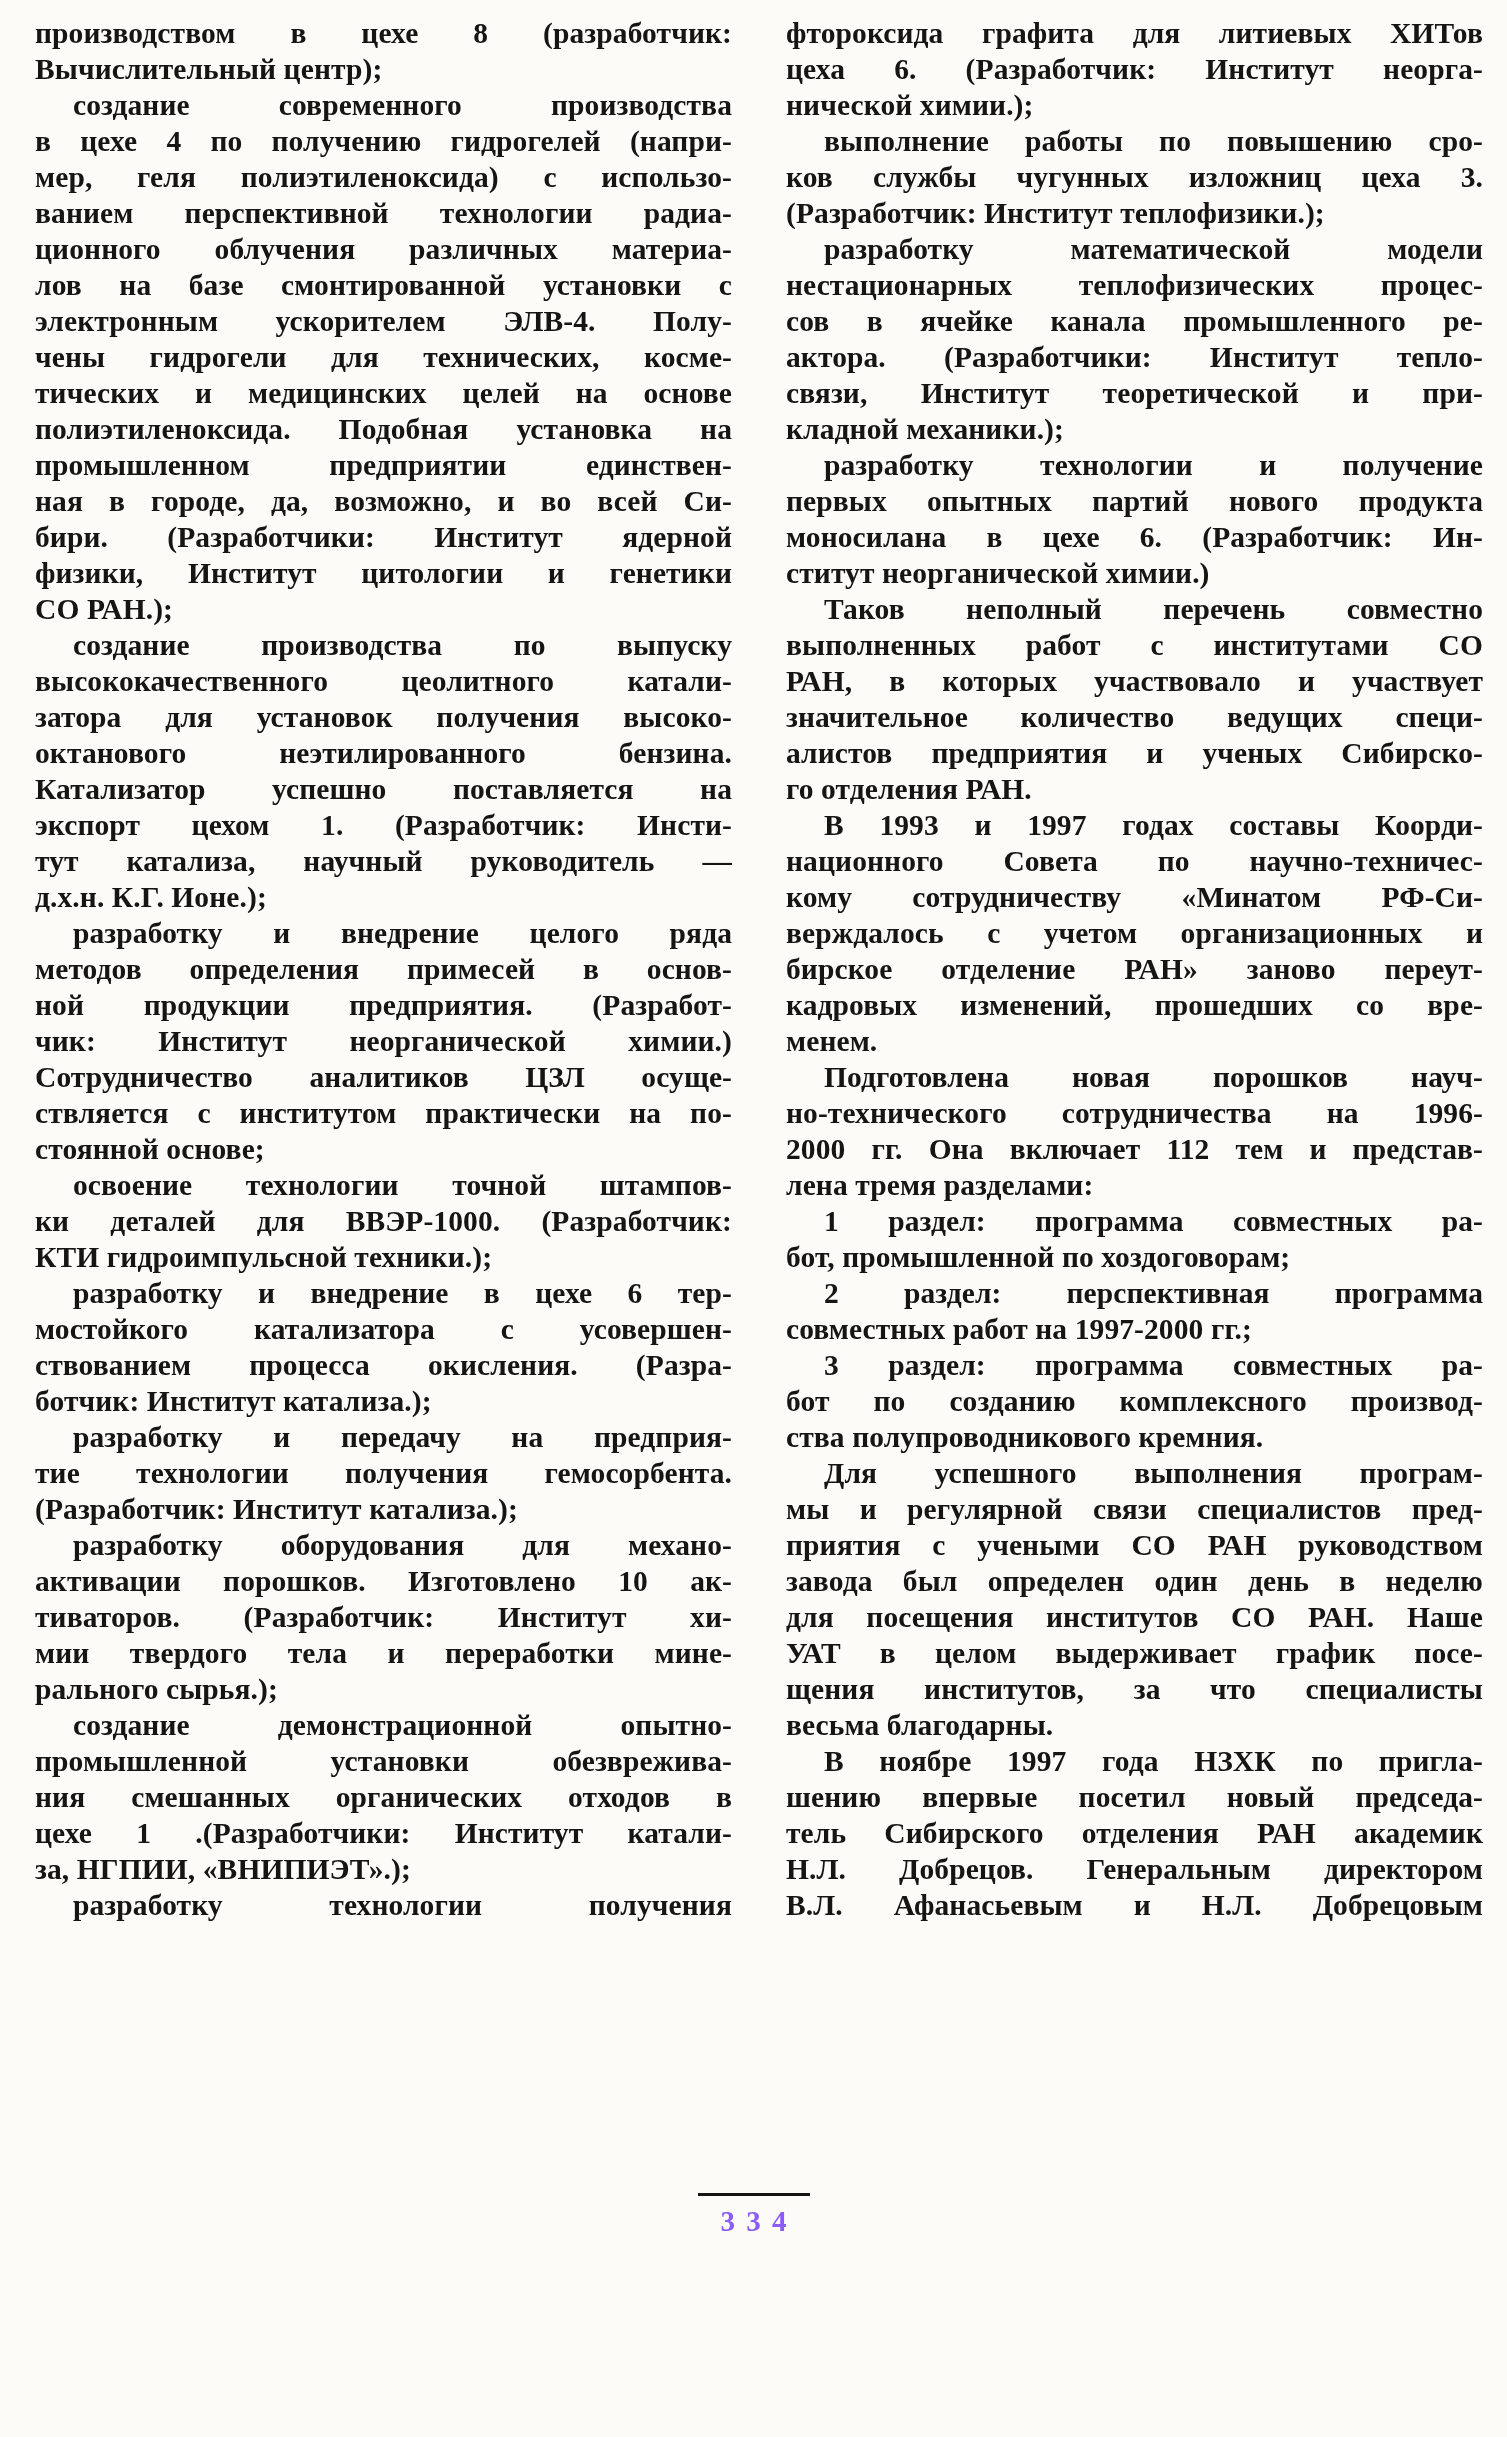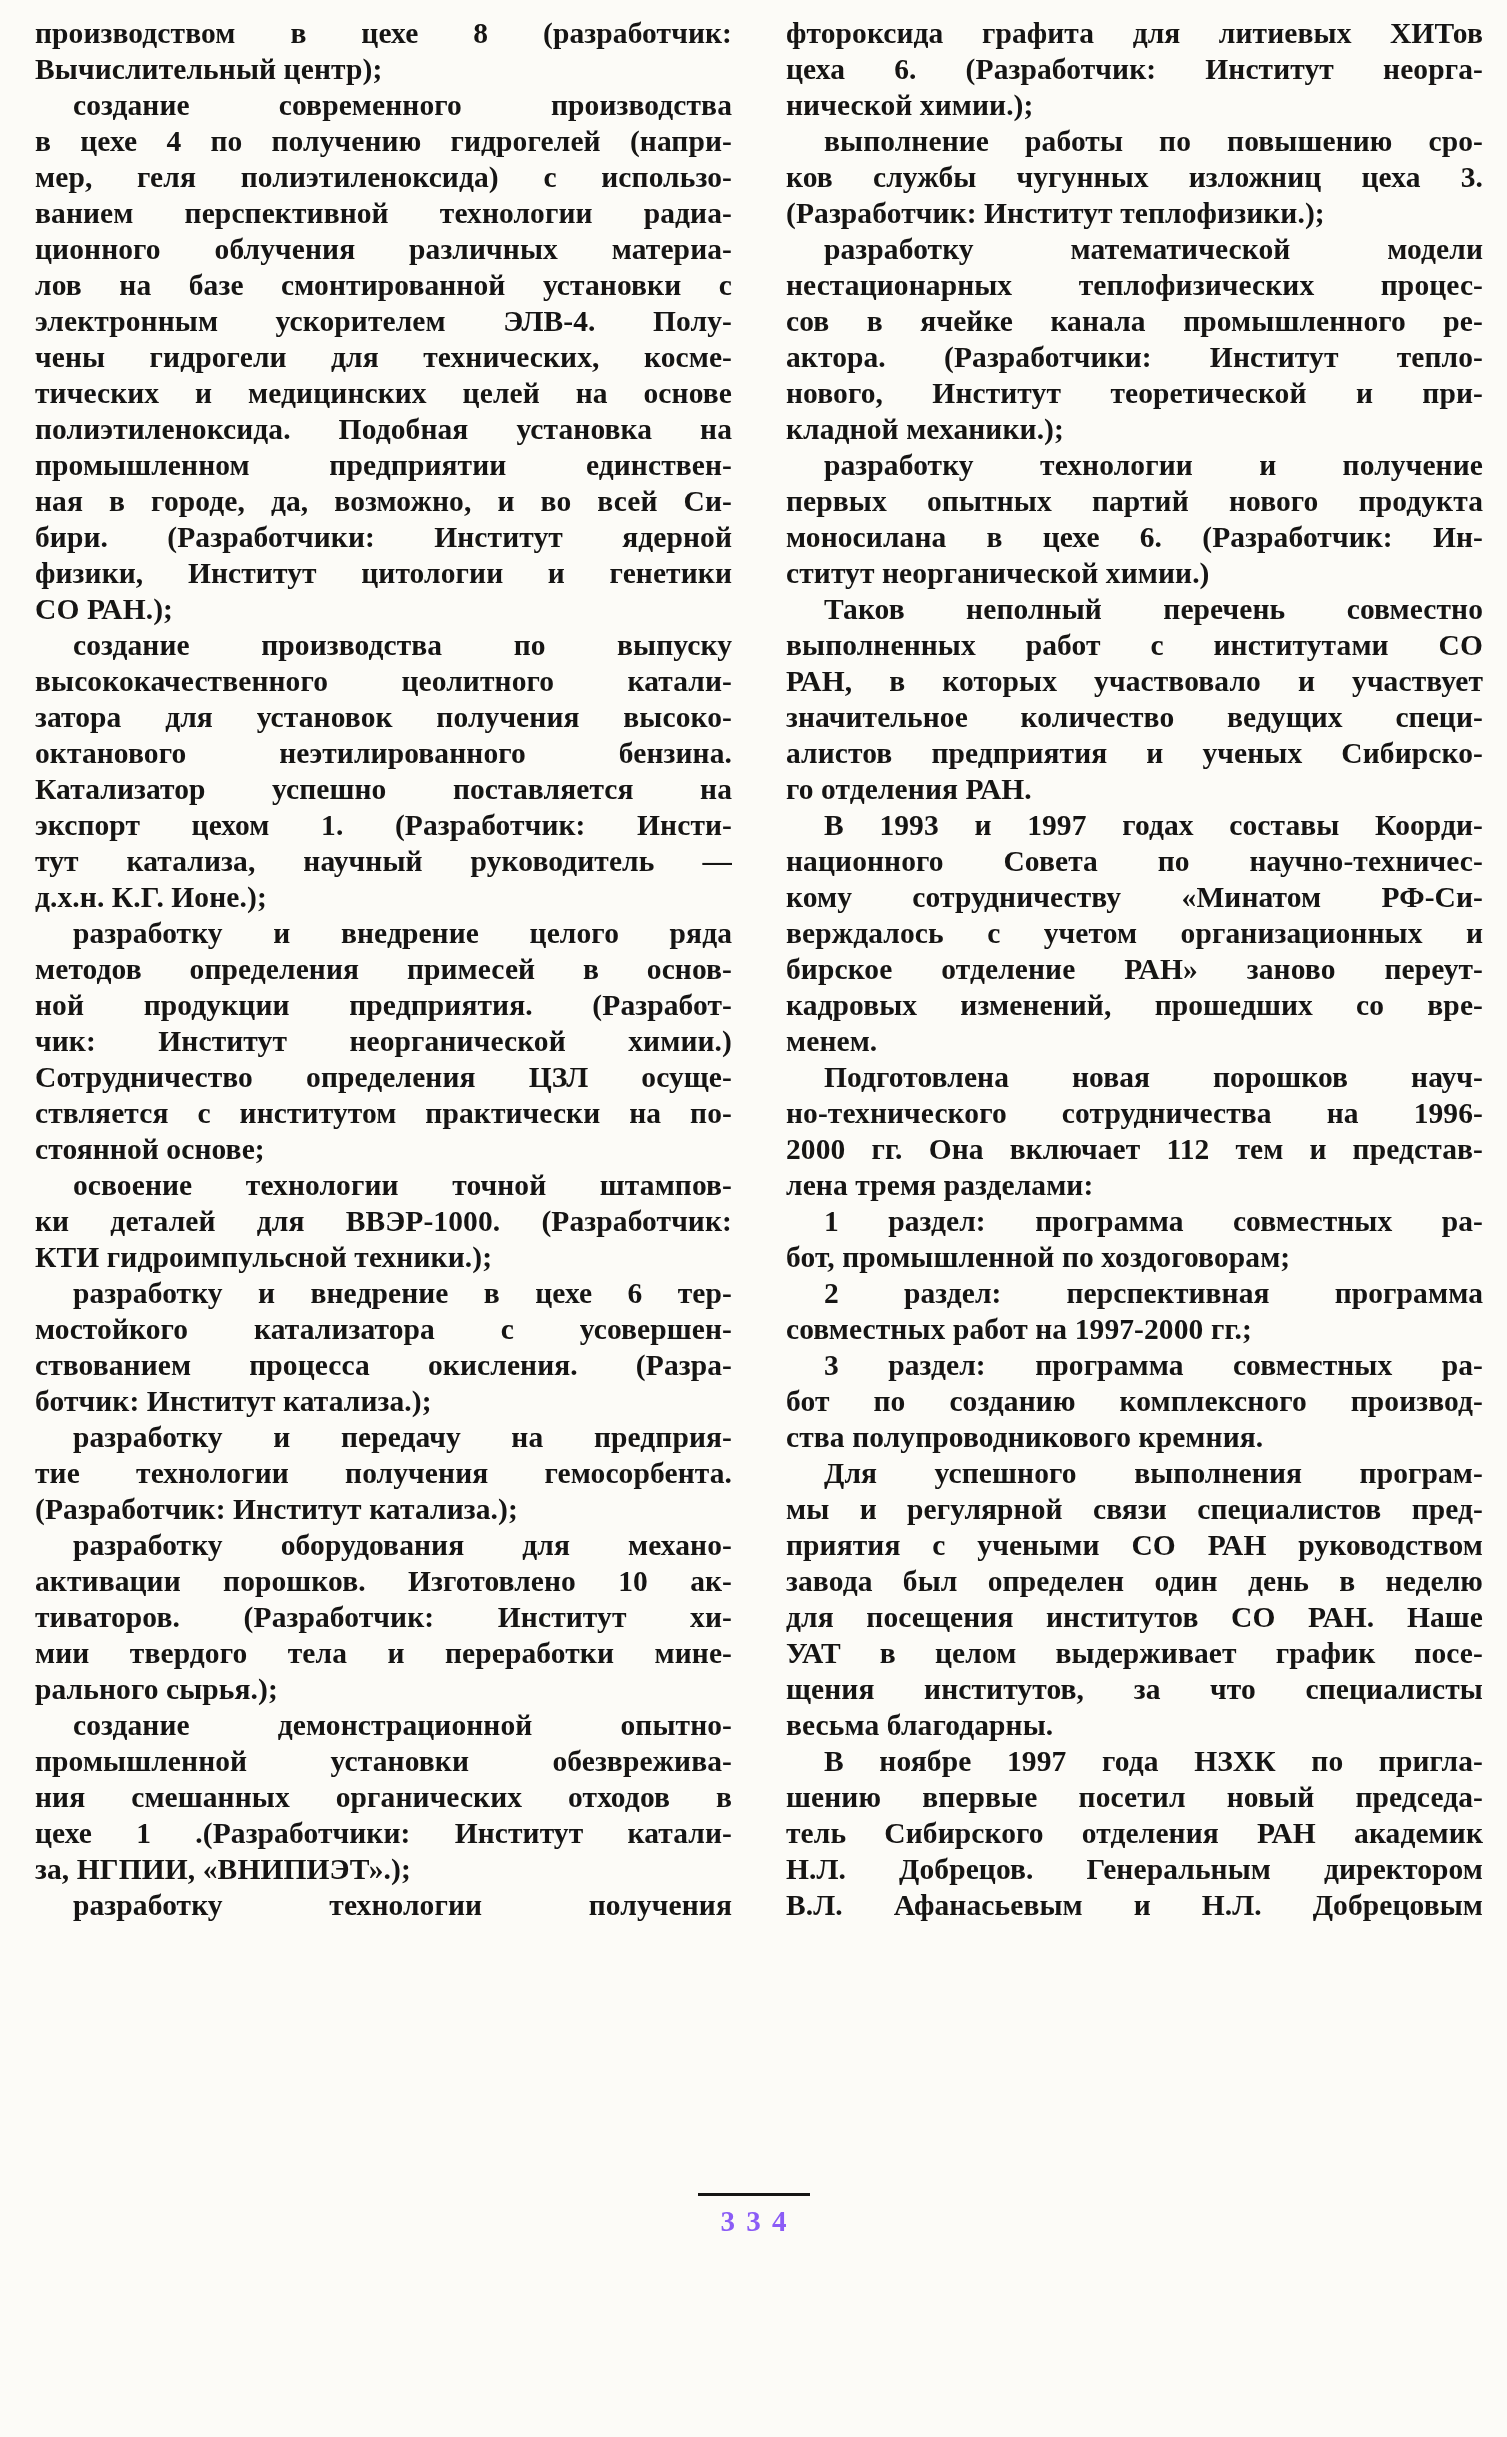--- a/index.html
+++ b/index.html
@@ -92,21 +92,21 @@
         <div class="line just">затора для установок получения высоко-</div>
         <div class="line just">октанового неэтилированного бензина.</div>
         <div class="line just">Катализатор успешно поставляется на</div>
         <div class="line just">экспорт цехом 1. (Разработчик: Инсти-</div>
         <div class="line just">тут катализа, научный руководитель —</div>
         <div class="line">д.х.н. К.Г. Ионе.);</div>
         <div class="line indent just">разработку и внедрение целого ряда</div>
         <div class="line just">методов определения примесей в основ-</div>
         <div class="line just">ной продукции предприятия. (Разработ-</div>
         <div class="line just">чик: Институт неорганической химии.)</div>
-        <div class="line just">Сотрудничество определения ЦЗЛ осуще-</div>
+        <div class="line just">Сотрудничество аналитиков ЦЗЛ осуще-</div>
         <div class="line just">ствляется с институтом практически на по-</div>
         <div class="line">стоянной основе;</div>
         <div class="line indent just">освоение технологии точной штампов-</div>
         <div class="line just">ки деталей для ВВЭР-1000. (Разработчик:</div>
         <div class="line">КТИ гидроимпульсной техники.);</div>
         <div class="line indent just">разработку и внедрение в цехе 6 тер-</div>
         <div class="line just">мостойкого катализатора с усовершен-</div>
         <div class="line just">ствованием процесса окисления. (Разра-</div>
         <div class="line">ботчик: Институт катализа.);</div>
         <div class="line indent just">разработку и передачу на предприя-</div>
@@ -128,21 +128,21 @@
         <div class="line just">фтороксида графита для литиевых ХИТов</div>
         <div class="line just">цеха 6. (Разработчик: Институт неорга-</div>
         <div class="line">нической химии.);</div>
         <div class="line indent just">выполнение работы по повышению сро-</div>
         <div class="line just">ков службы чугунных изложниц цеха 3.</div>
         <div class="line">(Разработчик: Институт теплофизики.);</div>
         <div class="line indent just">разработку математической модели</div>
         <div class="line just">нестационарных теплофизических процес-</div>
         <div class="line just">сов в ячейке канала промышленного ре-</div>
         <div class="line just">актора. (Разработчики: Институт тепло-</div>
-        <div class="line just">нового, Институт теоретической и при-</div>
+        <div class="line just">связи, Институт теоретической и при-</div>
         <div class="line">кладной механики.);</div>
         <div class="line indent just">разработку технологии и получение</div>
         <div class="line just">первых опытных партий нового продукта</div>
         <div class="line just">моносилана в цехе 6. (Разработчик: Ин-</div>
         <div class="line">ститут неорганической химии.)</div>
         <div class="line indent just">Таков неполный перечень совместно</div>
         <div class="line just">выполненных работ с институтами СО</div>
         <div class="line just">РАН, в которых участвовало и участвует</div>
         <div class="line just">значительное количество ведущих специ-</div>
         <div class="line just">алистов предприятия и ученых Сибирско-</div>

